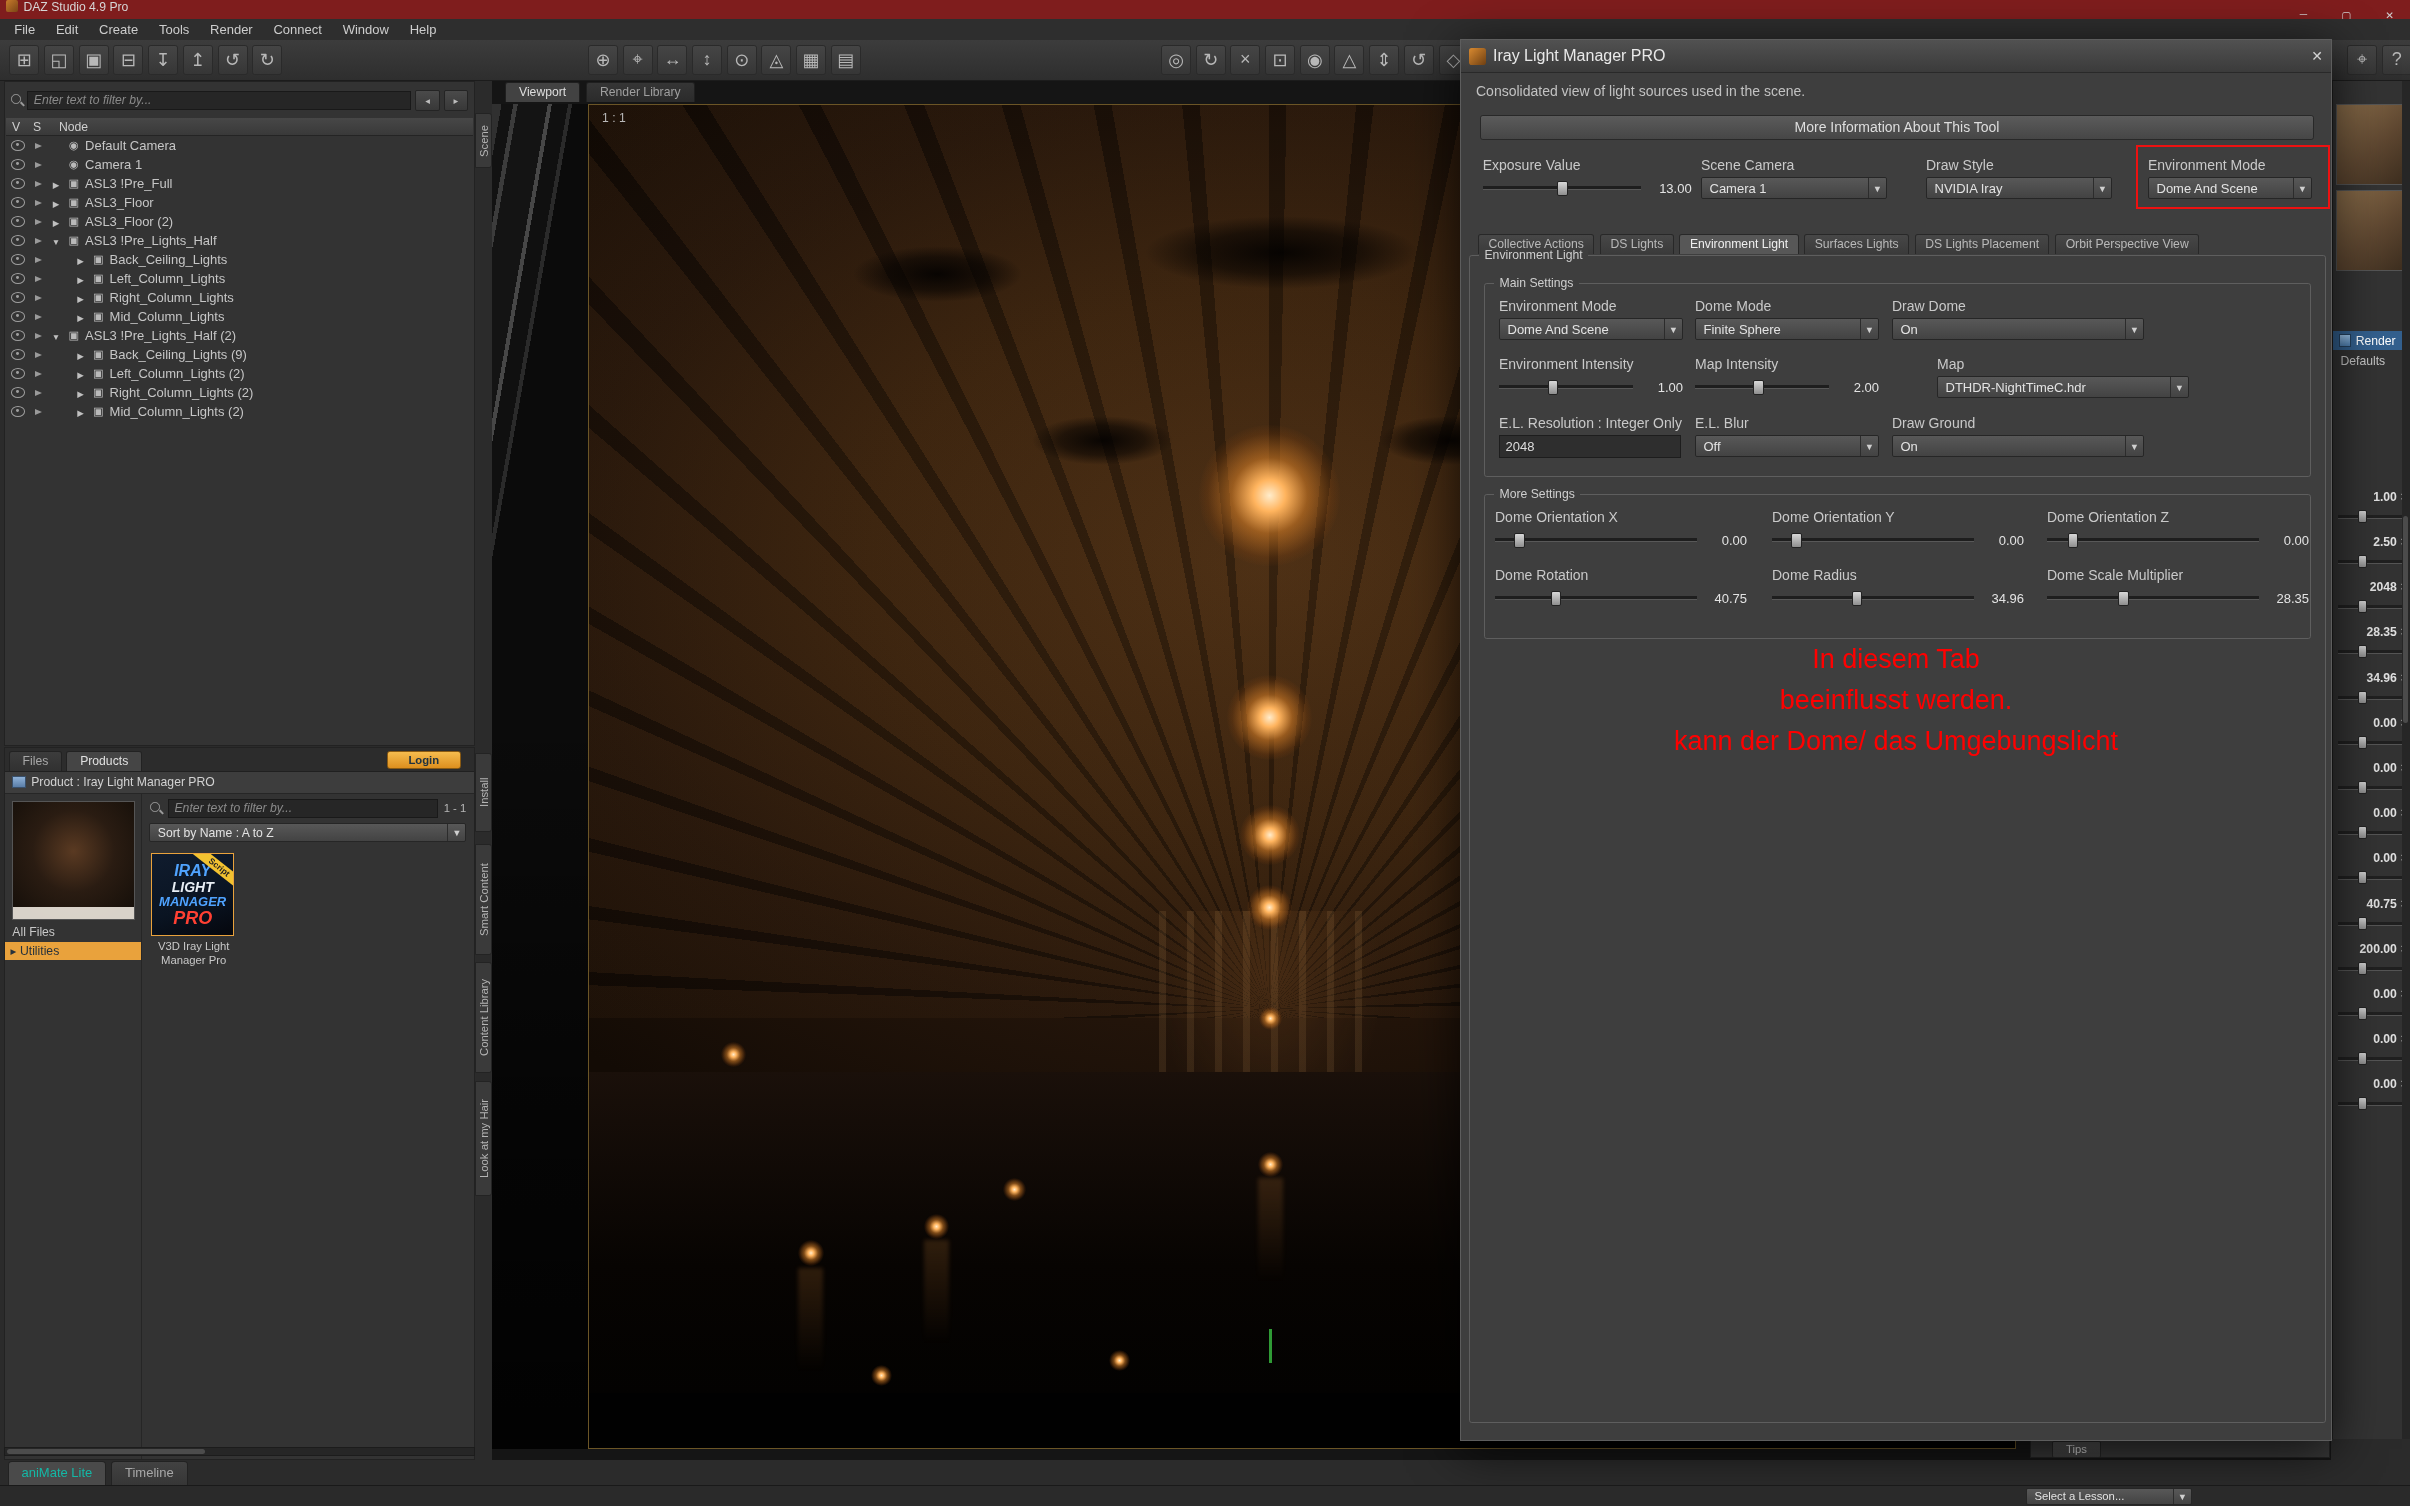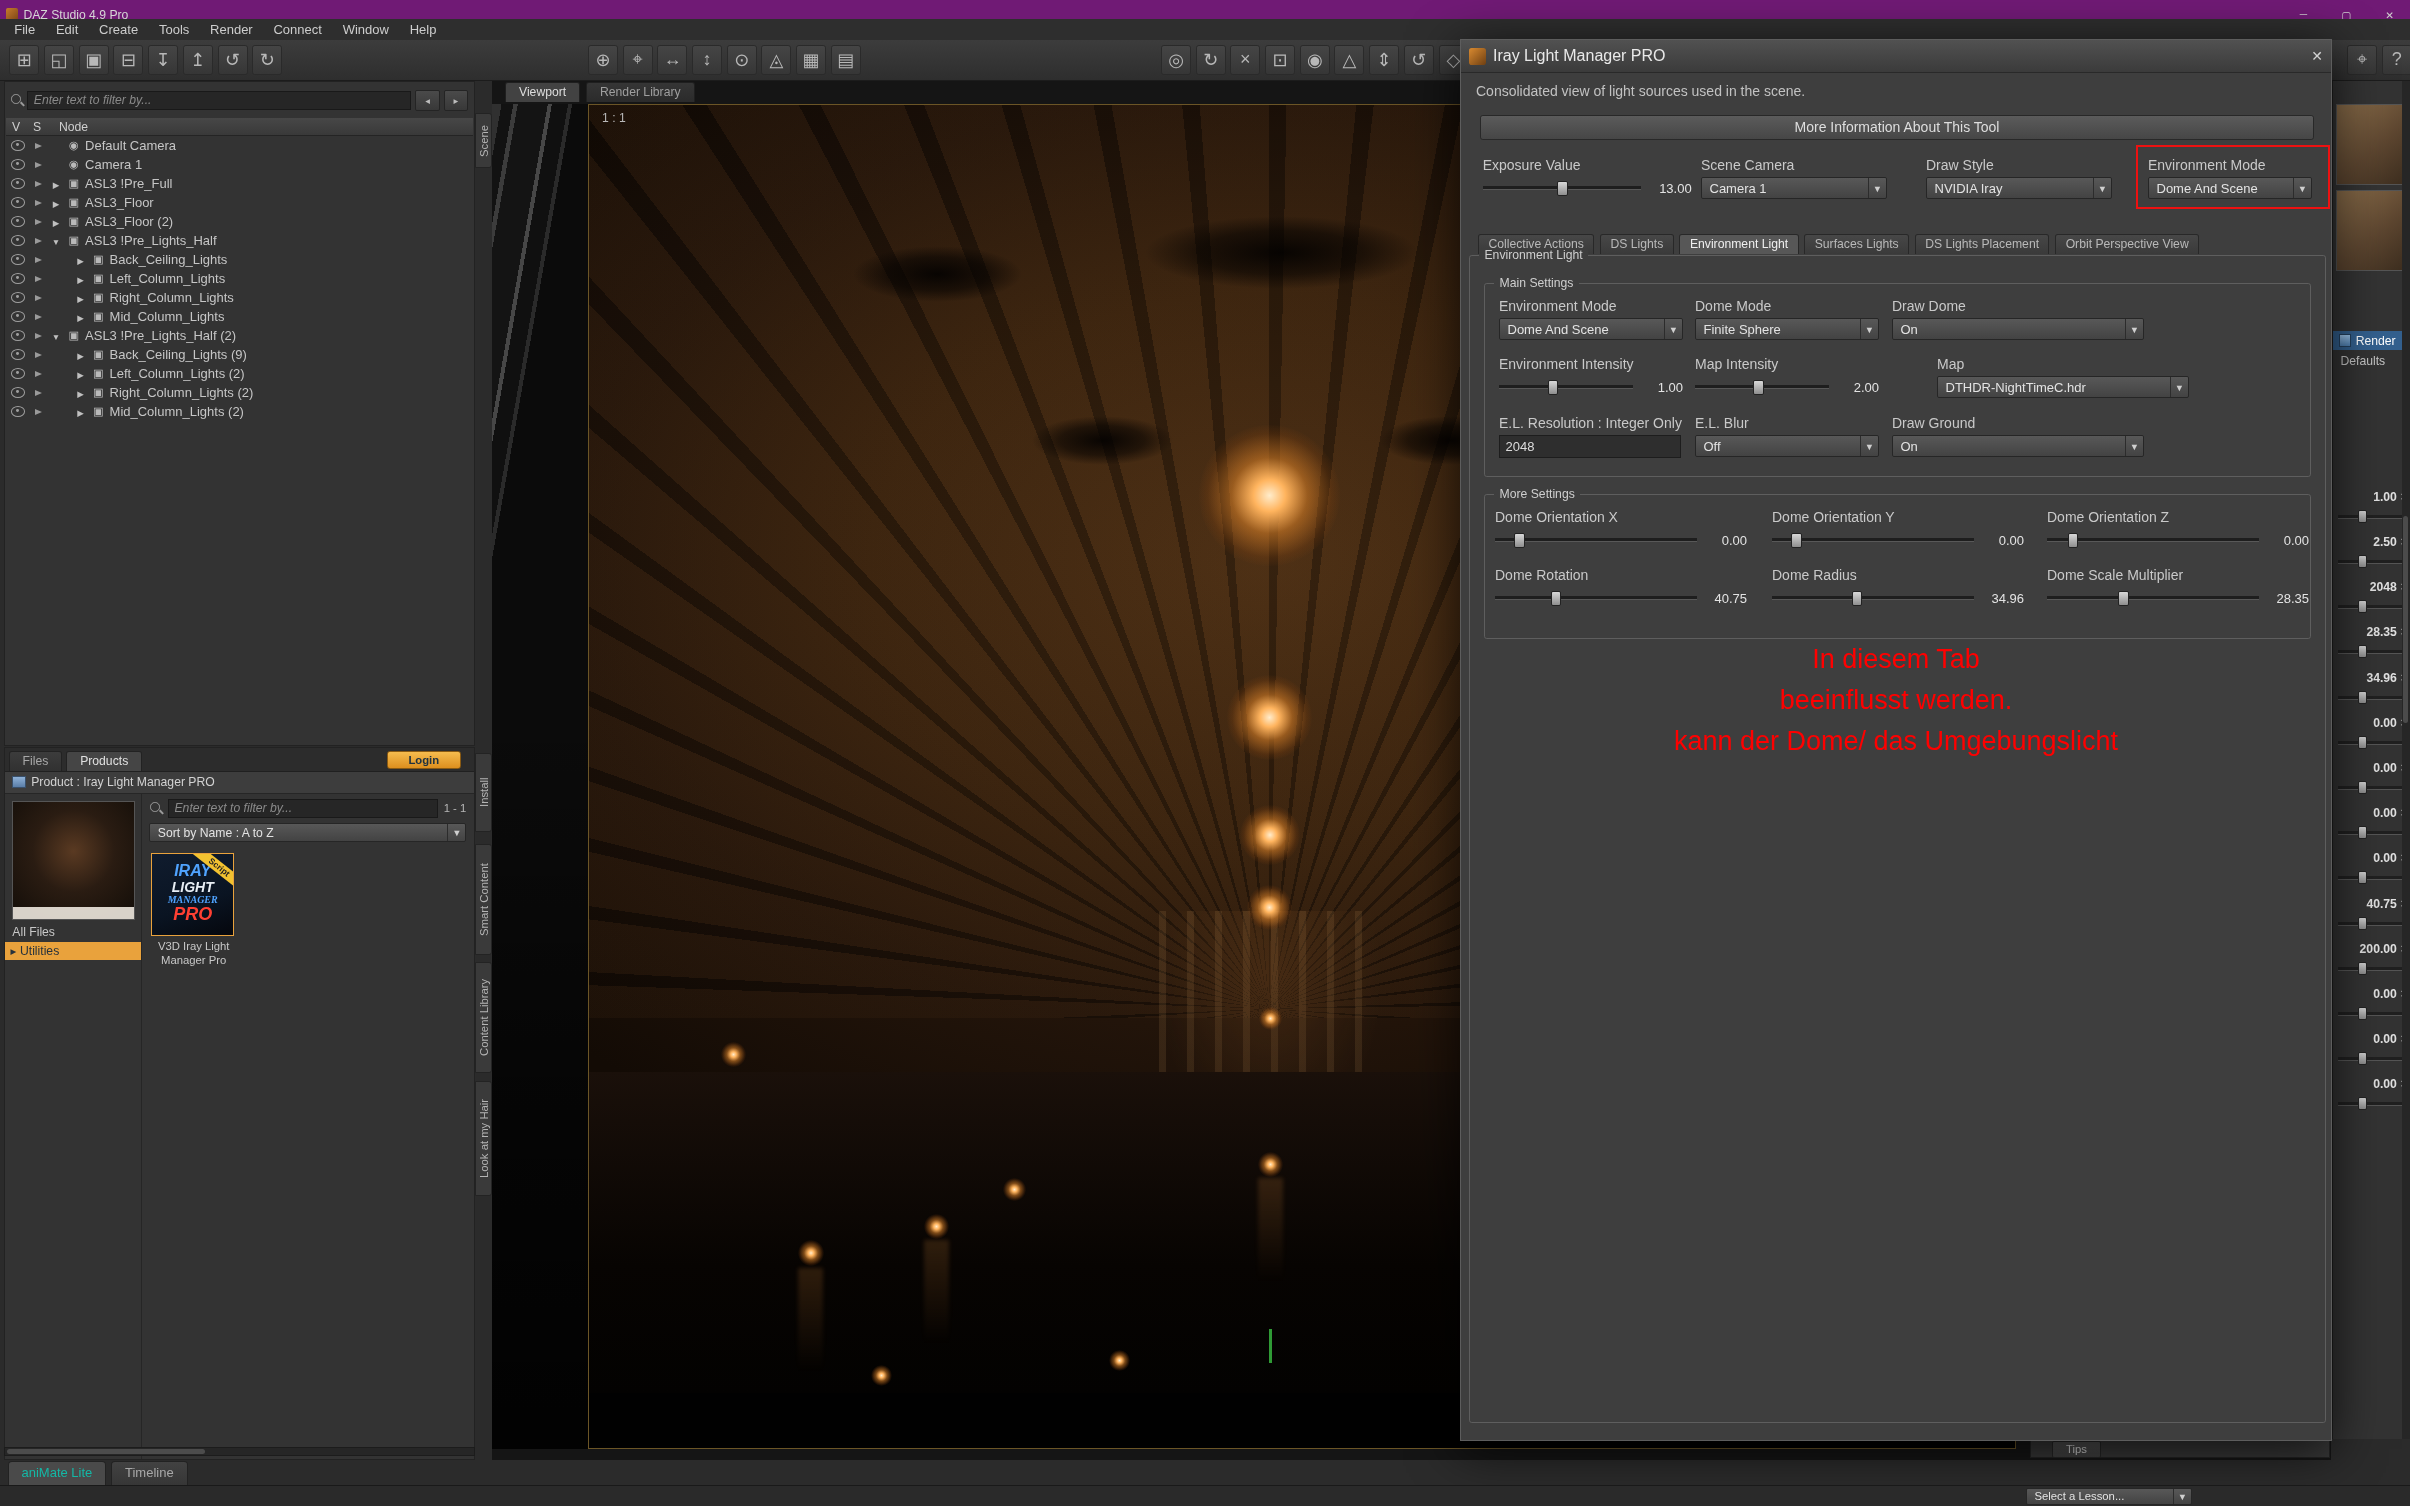--- a/index.html
+++ b/index.html
@@ -1,18 +1,18 @@
 <!DOCTYPE html>
 <html style="font-size:15px"><head>
 <meta charset="utf-8">
 <style>
   html,body{margin:0;padding:0;background:#111;}
   #root{position:relative;width:2411px;height:1507px;background:#2b2b2b;font-family:"Liberation Sans",sans-serif;color:#c8c8c8;overflow:hidden;font-size:14px;}
   
-  .titlebar{position:absolute;left:0;top:0;width:2411px;height:29px;background:#701a75;display:flex;align-items:center;}
+  .titlebar{position:absolute;left:0;top:0;width:2411px;height:29px;background:#7f1d1d;display:flex;align-items:flex-start;}
   .appicon{width:12.2px;height:12.2px;margin:0 5.6px 0 5.6px;background:linear-gradient(135deg,#c77b2c,#7a4415);border-radius:1.9px;}
   .apptitle{font-size:12.2px;color:#d6d6d6;}
   .winbtns{margin-left:auto;display:flex;height:100%;}
   .winbtn{width:43px;height:100%;display:flex;align-items:center;justify-content:center;color:#cfcfcf;font-size:10.4px;}
   .winbtn.min::before{content:"─";}
   .winbtn.max::before{content:"▢";}
   .winbtn.close::before{content:"✕";}
   
   .menubar{position:absolute;left:0;top:19px;width:2411px;height:21.7px;background:#2e2e2e;border-bottom:0.9px solid #1d1d1d;display:flex;align-items:center;padding-left:3.8px;box-sizing:border-box;}
   .menuitem{padding:0 10.4px;font-size:13px;color:#cdcdcd;height:100%;display:flex;align-items:center;}
@@ -63,21 +63,21 @@
   .utilities::before{content:"▶";font-size:7.5px;color:#27323c;}
   .fp-right{position:absolute;left:137px;top:45px;right:0;bottom:0;}
   .fp-search-row{position:absolute;left:7.5px;top:5.6px;right:7.5px;height:19px;display:flex;align-items:center;gap:5.6px;}
   .count-label{font-size:11.3px;color:#b5b5b5;white-space:nowrap;}
   .sort-dd{position:absolute;left:7.5px;top:30px;right:7.5px;height:19px;}
   .card{position:absolute;left:9.4px;top:60px;width:85px;}
   .card-thumb{position:relative;width:81px;height:81px;border:1.9px solid #e9a23c;background:linear-gradient(160deg,#101c2e 0%,#0a1422 60%,#05070d 100%);overflow:hidden;}
   .ct-line{text-align:center;font-weight:bold;font-style:italic;line-height:1.05;}
   .ct-0{color:#4fa3ff;font-size:16px;margin-top:9.4px;}
   .ct-1{color:#e8eef5;font-size:14px;}
-  .ct-2{color:#4fa3ff;font-size:10px;font-family:Liberation Serif, serif;}
+  .ct-2{color:#4fa3ff;font-size:13px;}
   .ct-3{color:#ff4033;font-size:18px;}
   .badge{position:absolute;right:-21px;top:7.5px;width:70px;transform:rotate(38deg);background:#f2c230;color:#222;font-size:8.5px;font-weight:bold;text-align:center;line-height:11.3px;}
   .card-cap{margin-top:3px;width:85px;font-size:11.3px;color:#c8c8c8;text-align:center;line-height:1.25;}
   .hscroll{position:absolute;left:3.8px;top:1447px;width:471px;height:9.4px;background:#262626;border:0.9px solid #1c1c1c;box-sizing:border-box;}
   .hscroll .thumb{position:absolute;left:1.9px;top:0.9px;width:198px;height:5.6px;background:#4c4c4c;border-radius:2.8px;}
   
   .vtab{position:absolute;left:475px;width:17px;background:#3a3a3a;border:0.9px solid #232323;border-radius:2.8px 0 0 2.8px;color:#b5b5b5;font-size:11.3px;writing-mode:vertical-rl;transform:rotate(180deg);display:flex;align-items:center;justify-content:center;padding:5.6px 0;box-sizing:border-box;}
   
   .vp-bg{position:absolute;left:492px;top:81px;width:1839px;height:1379px;background:#151515;}
   .vp-tab{position:absolute;height:19px;line-height:19px;padding:0 13px;font-size:12.2px;color:#9f9f9f;background:linear-gradient(#353535,#2b2b2b);border:0.9px solid #1f1f1f;border-bottom:none;border-radius:2.8px 2.8px 0 0;}

